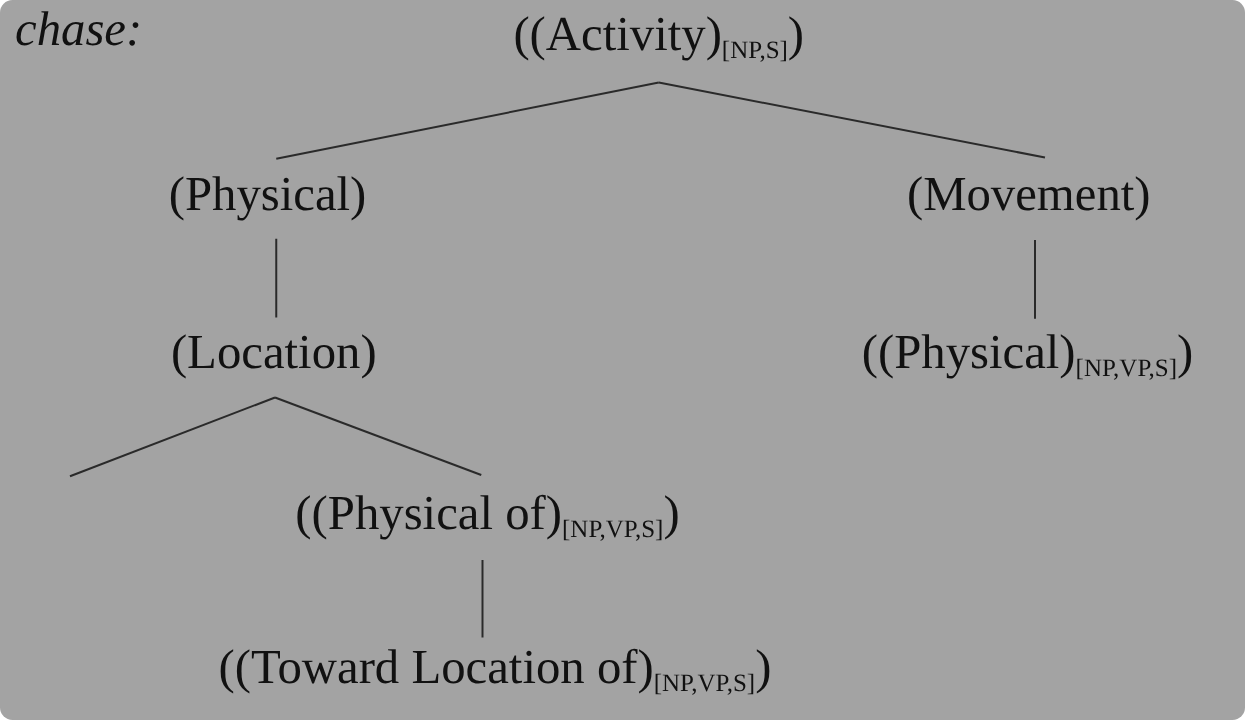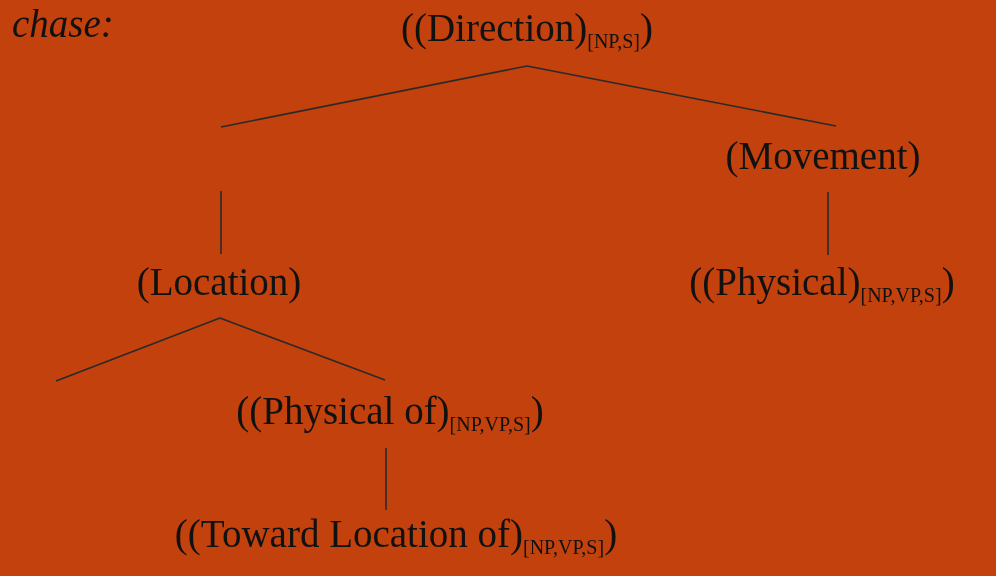--- a/index.html
+++ b/index.html
@@ -40,38 +40,41 @@
     position: absolute;
     left: 0;
     top: 0;
     width: 996px;
     height: 576px;
   }
 </style>
 </head>
 <body>
 
-<div class="canvas" style="color: rgb(17, 17, 17); background: #c2410c;">
+<div class="canvas" style="color: rgb(17, 17, 17); background: #a3a3a3; border-radius: 10px;">
 
   <svg class="edges" viewBox="0 0 996 576">
       <line x1="527" y1="66" x2="221" y2="127" stroke="#2a2a2a" stroke-width="1.6"></line>
       <line x1="527" y1="66" x2="836" y2="126" stroke="#2a2a2a" stroke-width="1.6"></line>
       <line x1="221" y1="191" x2="221" y2="254" stroke="#2a2a2a" stroke-width="1.6"></line>
       <line x1="828" y1="192" x2="828" y2="255" stroke="#2a2a2a" stroke-width="1.6"></line>
       <line x1="220" y1="318" x2="56" y2="381" stroke="#2a2a2a" stroke-width="1.6"></line>
       <line x1="220" y1="318" x2="385" y2="380" stroke="#2a2a2a" stroke-width="1.6"></line>
       <line x1="386" y1="448" x2="386" y2="510" stroke="#2a2a2a" stroke-width="1.6"></line>
     </svg>
 
   <div class="lemma">chase:</div>
 
   <div class="node" style="left:527px; top:6px;">
-    <span>((Direction)</span><span class="sub">[NP,S]</span><span>)</span>
+    <span>((Activity)</span><span class="sub">[NP,S]</span><span>)</span>
   </div>
 
+  <div class="node" style="left:214px; top:134px;">
+    <span>(Physical)</span><span class="sub"></span><span></span>
+  </div>
 
   <div class="node" style="left:823px; top:134px;">
     <span>(Movement)</span><span class="sub"></span><span></span>
   </div>
 
   <div class="node" style="left:219px; top:260px;">
     <span>(Location)</span><span class="sub"></span><span></span>
   </div>
 
   <div class="node" style="left:822px; top:260px;">

